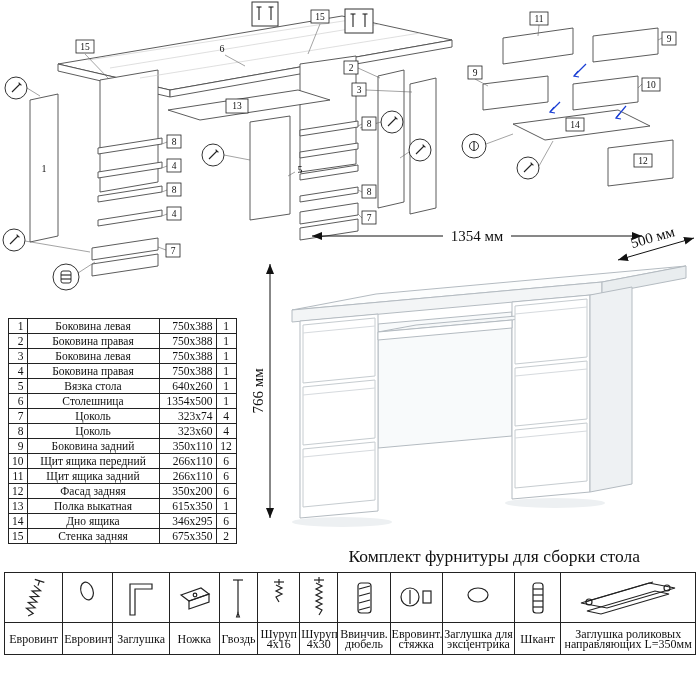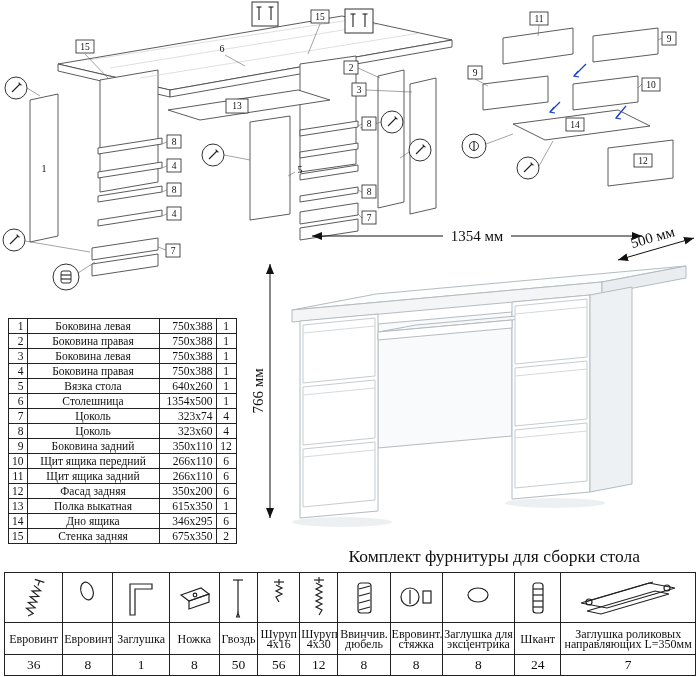--- a/index.html
+++ b/index.html
@@ -488,28 +488,14 @@
     <td>Ножка</td>
     <td>Гвоздь</td>
     <td>Шуруп 4x16</td>
     <td>Шуруп 4x30</td>
     <td>Ввинчив. дюбель</td>
     <td>Евровинт. стяжка</td>
     <td>Заглушка для эксцентрика</td>
     <td>Шкант</td>
     <td>Заглушка роликовых направляющих L=350мм</td>
   </tr>
-  <tr class="hw-qty">
-    <td>36</td>
-    <td>8</td>
-    <td>1</td>
-    <td>8</td>
-    <td>50</td>
-    <td>56</td>
-    <td>12</td>
-    <td>8</td>
-    <td>8</td>
-    <td>8</td>
-    <td>24</td>
-    <td>7</td>
-  </tr>
   </tbody>
 </table>
 
 </body></html>

